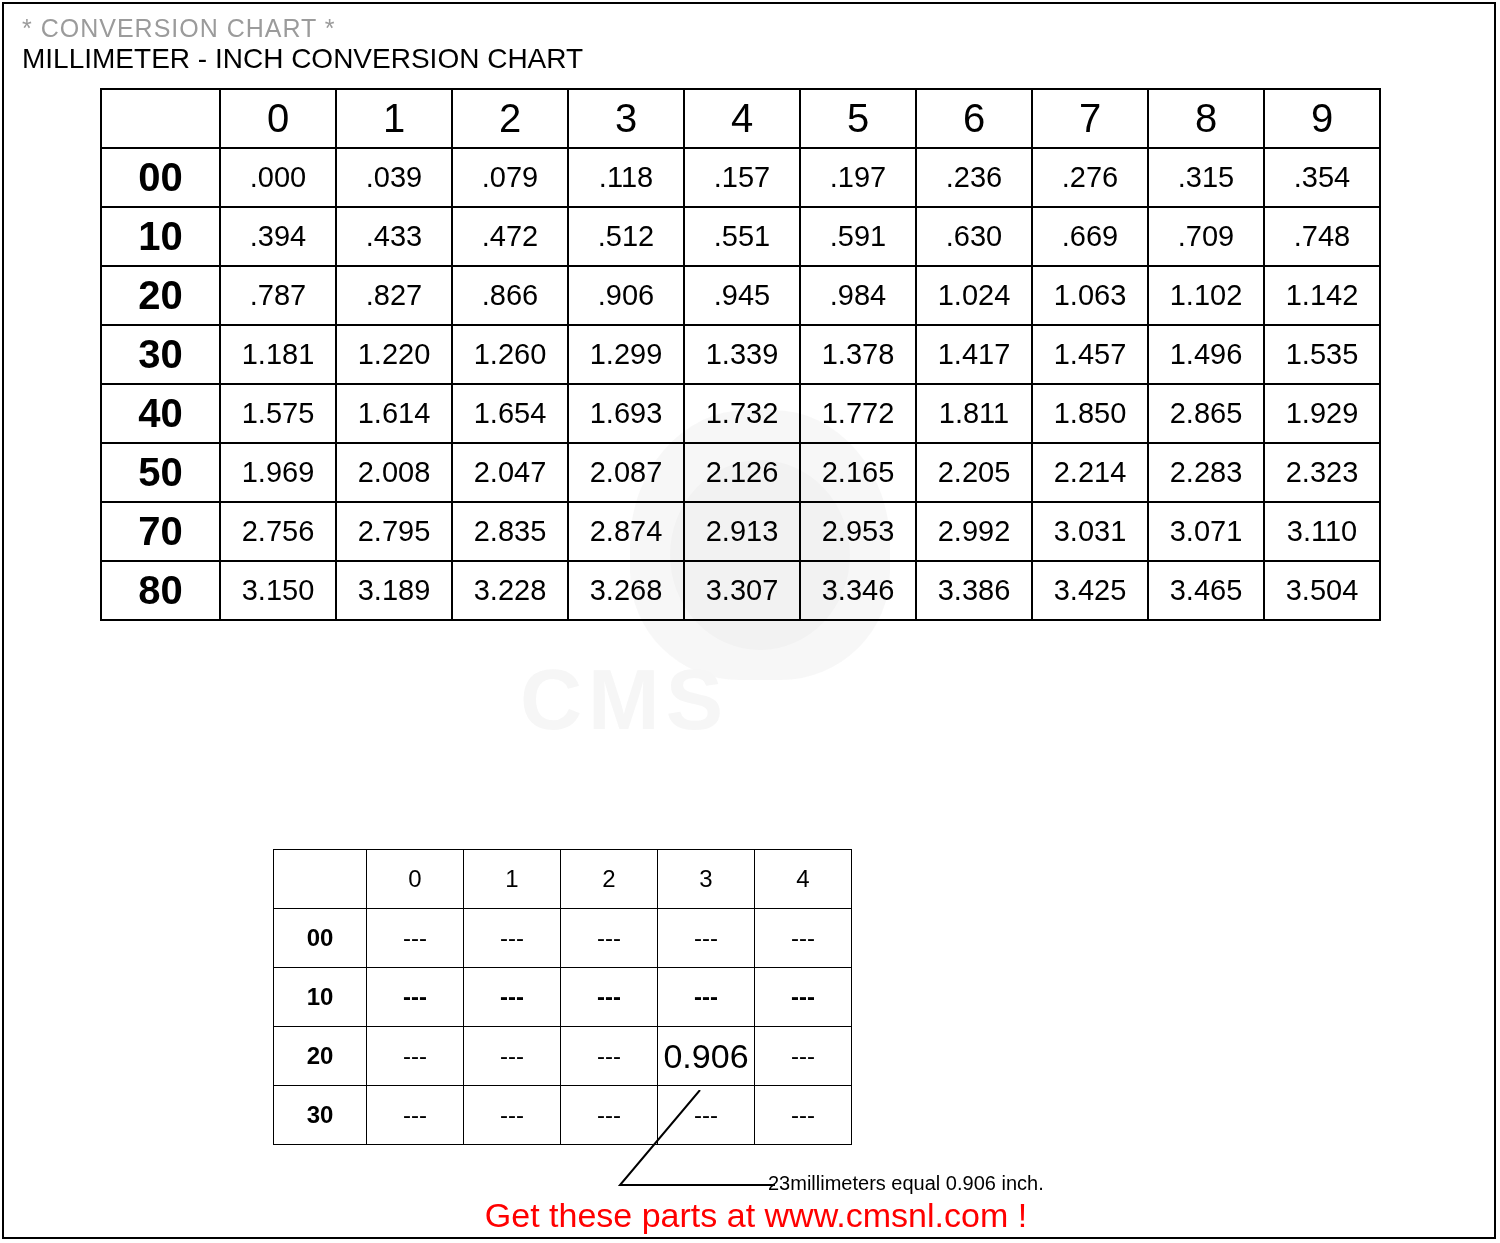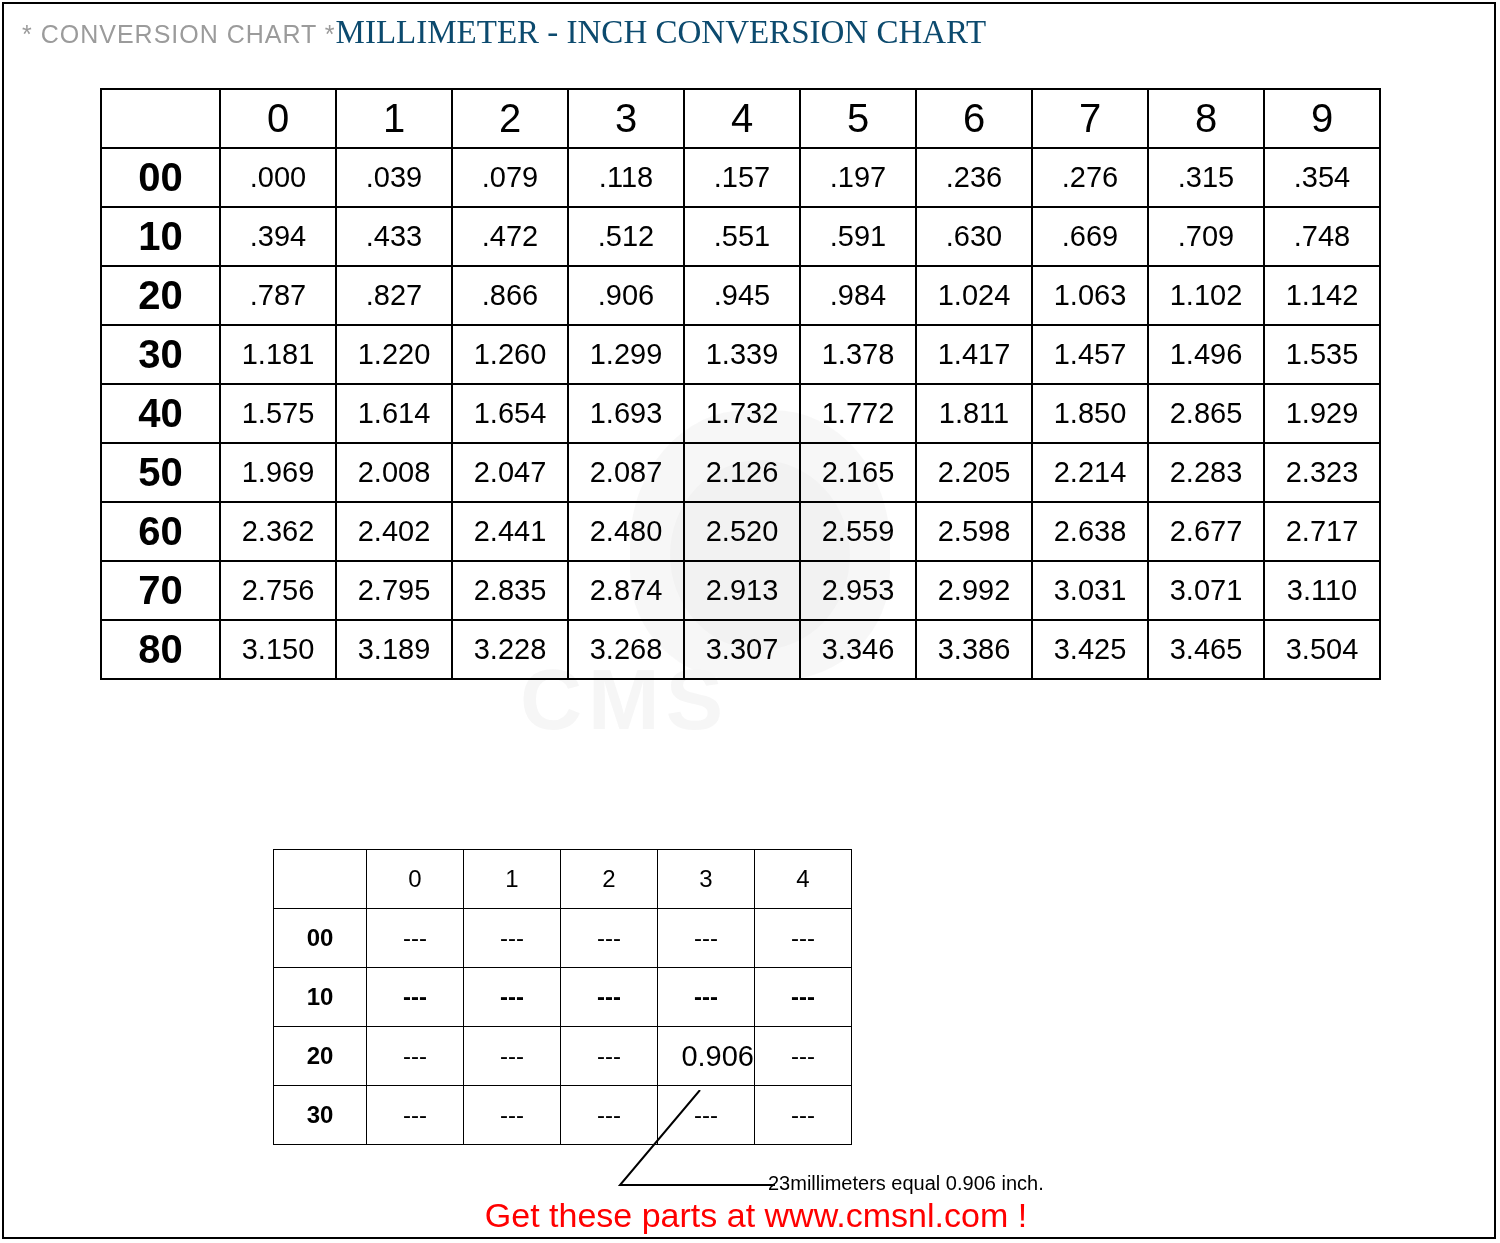--- a/index.html
+++ b/index.html
@@ -26,32 +26,33 @@
   }
 
   
   .header {
     position: absolute;
     left: 22px;
     top: 14px;
     display: flex;
     align-items: baseline;
     white-space: nowrap;
+    flex-direction: column;
   }
   .header-small {
     font-size: 25px;
     letter-spacing: 1px;
     color: #9b9b9b;
     font-family: "Liberation Sans", sans-serif;
   }
   .header-main {
-    font-size: 33px;
-    color: #0c4a6e;
+    font-size: 28px;
+    color: #000000;
     letter-spacing: 0px;
-    font-family: Liberation Serif, serif;
+    font-family: Liberation Sans, sans-serif;
   }
 
   
   .watermark {
     position: absolute;
     left: 520px;
     top: 400px;
     width: 480px;
     height: 450px;
     pointer-events: none;
@@ -167,22 +168,21 @@
     font-size: 24px;
   }
   .small-table .s-cell {
     height: 58px;
     font-size: 24px;
   }
   .small-table .s-cell.bold {
     font-weight: bold;
   }
   .small-table .s-cell.value {
-    font-size: 29px;
-    text-align: right;
+    font-size: 34px;
   }
   .callout-line-svg {
     position: absolute;
     left: 600px;
     top: 1090px;
     width: 180px;
     height: 110px;
   }
   .callout-text {
     position: absolute;
@@ -307,33 +307,20 @@
         <td class="cell">2.047</td>
         <td class="cell">2.087</td>
         <td class="cell">2.126</td>
         <td class="cell">2.165</td>
         <td class="cell">2.205</td>
         <td class="cell">2.214</td>
         <td class="cell">2.283</td>
         <td class="cell">2.323</td>
       </tr>
       <tr>
-        <th class="rowhead">60</th>
-        <td class="cell">2.362</td>
-        <td class="cell">2.402</td>
-        <td class="cell">2.441</td>
-        <td class="cell">2.480</td>
-        <td class="cell">2.520</td>
-        <td class="cell">2.559</td>
-        <td class="cell">2.598</td>
-        <td class="cell">2.638</td>
-        <td class="cell">2.677</td>
-        <td class="cell">2.717</td>
-      </tr>
-      <tr>
         <th class="rowhead">70</th>
         <td class="cell">2.756</td>
         <td class="cell">2.795</td>
         <td class="cell">2.835</td>
         <td class="cell">2.874</td>
         <td class="cell">2.913</td>
         <td class="cell">2.953</td>
         <td class="cell">2.992</td>
         <td class="cell">3.031</td>
         <td class="cell">3.071</td>

